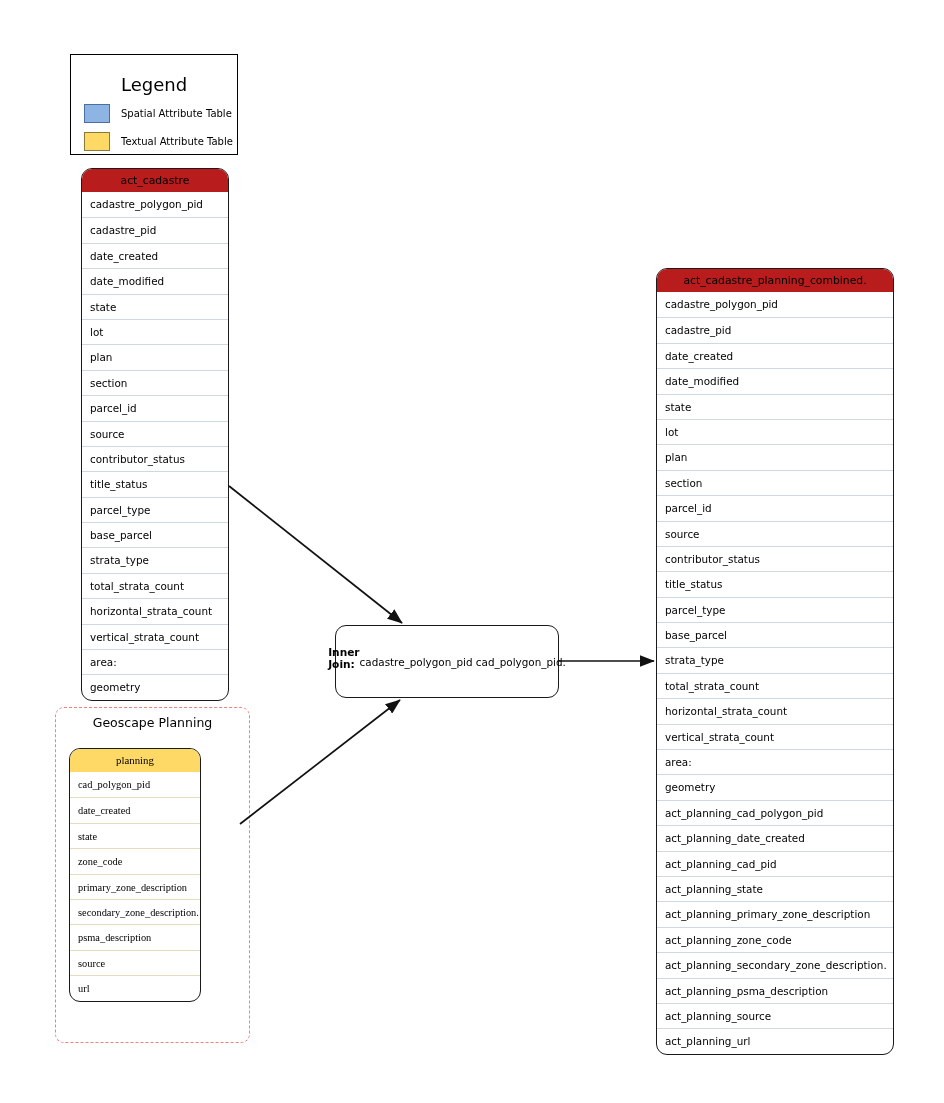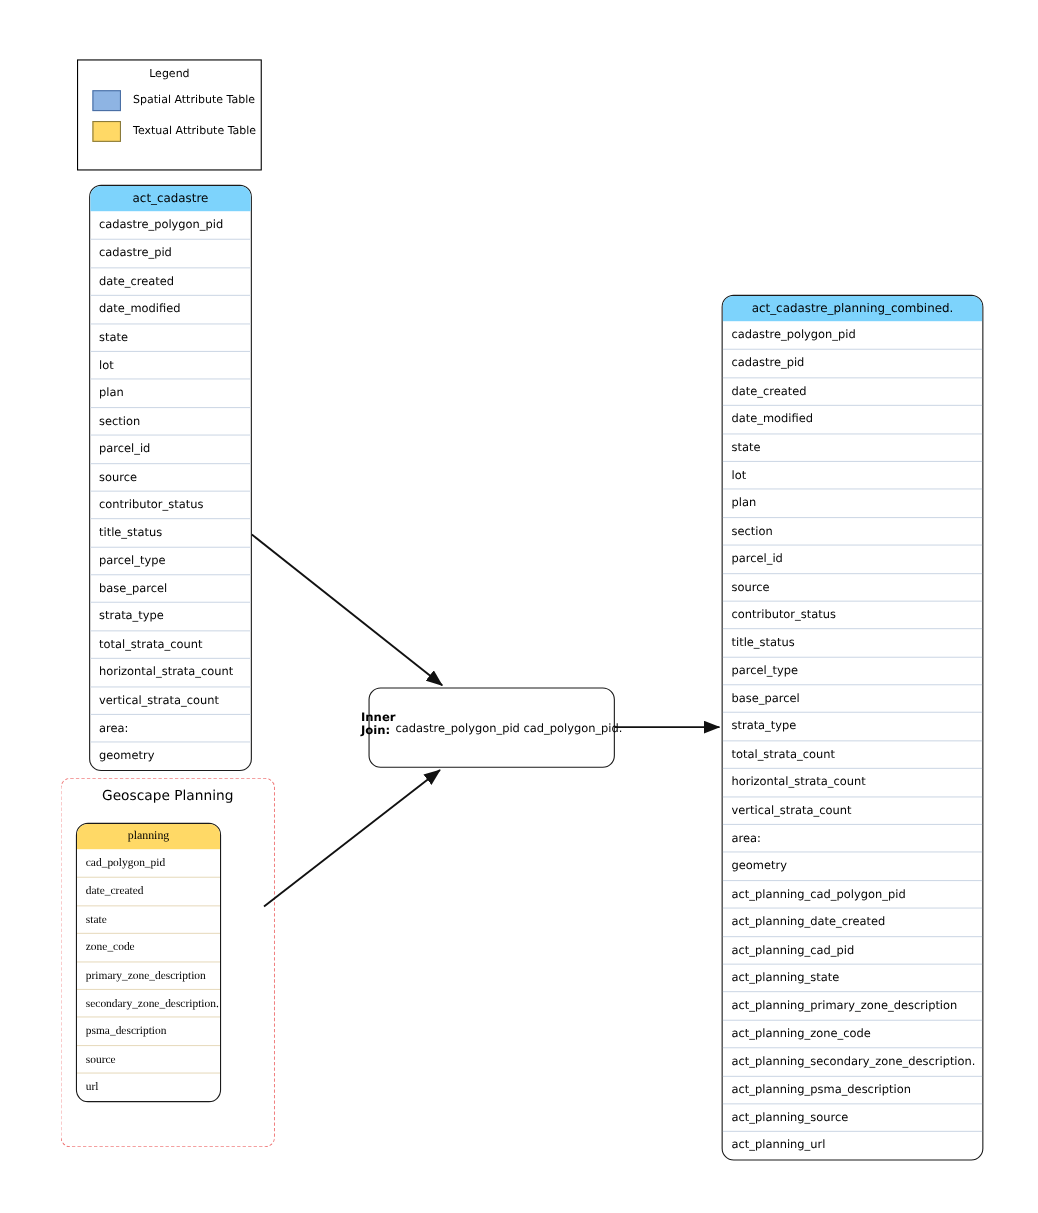--- a/index.html
+++ b/index.html
@@ -21,23 +21,23 @@
     left: 70px;
     top: 54px;
     width: 168px;
     height: 101px;
     border: 1.6px solid #000000;
     background: #ffffff;
     box-sizing: border-box;
   }
   #legend-title {
     text-align: center;
-    font-size: 10px;
-    color: #000;
-    margin-top: 7px;
+    font-size: 18px;
+    color: #000;
+    margin-top: 19px;
   }
   .legend-row {
     display: flex;
     align-items: center;
     margin-top: 9px;
     padding-left: 13px;
   }
   .legend-swatch {
     width: 26px;
     height: 19px;
@@ -67,21 +67,21 @@
   }
   .entity-header {
     text-align: center;
     font-size: 10.8px;
     color: #000;
     line-height: 23px;
     height: 23px;
     box-sizing: border-box;
   }
   .entity-header.spatial {
-    background: #7dd3fc;
+    background: #b91c1c;
   }
   .entity-header.textual {
     background: #FFD966;
   }
   .entity-rows {
     display: block;
   }
   .entity-row {
     height: 25.4px;
     line-height: 25.4px;

